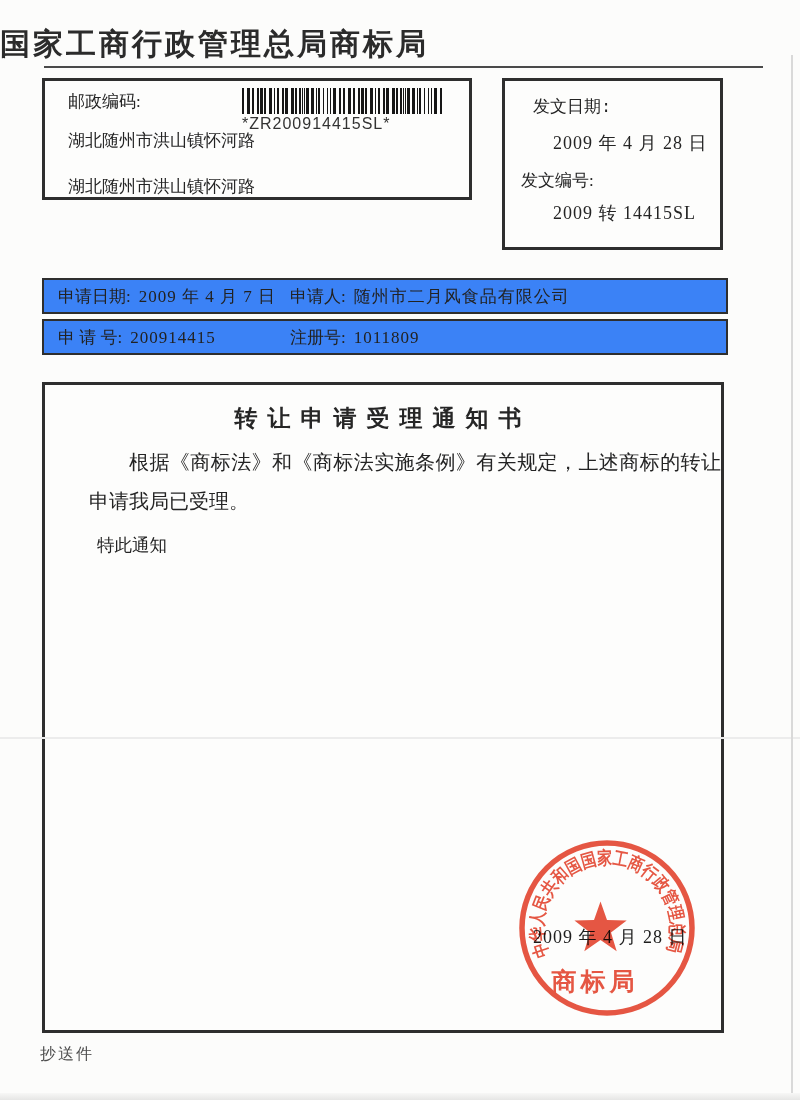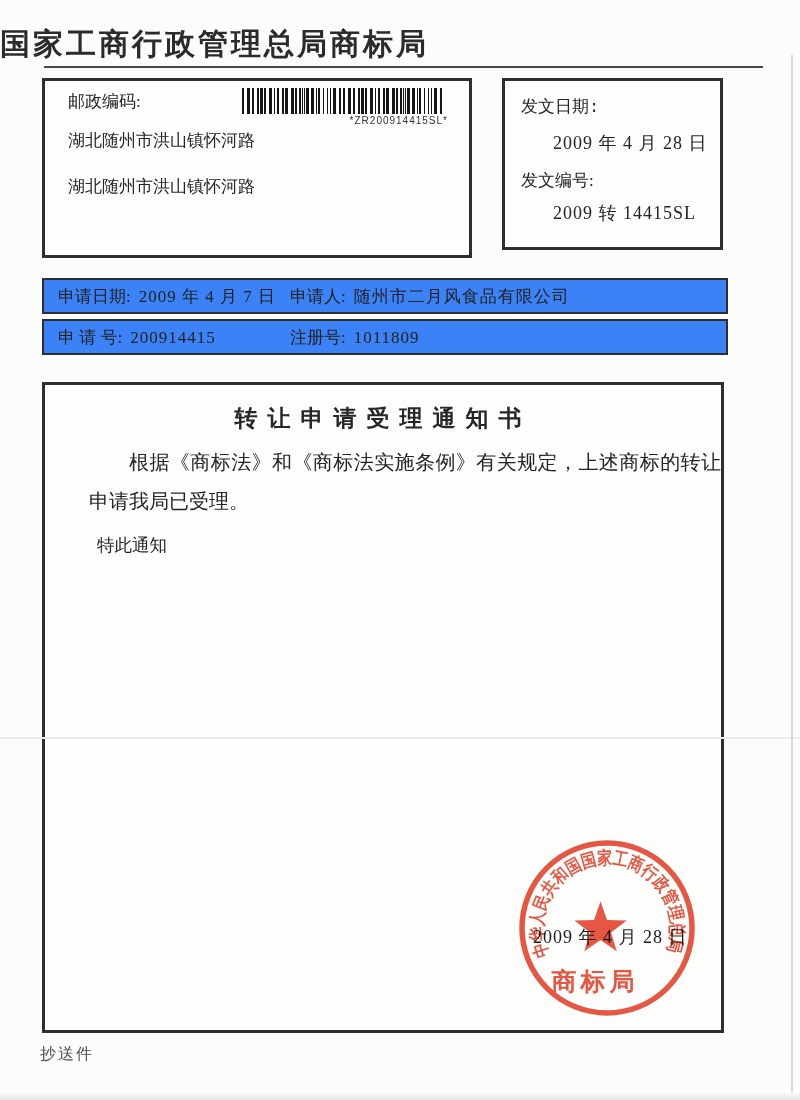--- a/index.html
+++ b/index.html
@@ -11,31 +11,31 @@
   }
   .abs{position:absolute;}
   
   .doc-title{
     top:24px;left:0;width:100%;text-align:left;
     font-size:30px;font-weight:bold;letter-spacing:3px;color:#2b2b2b;
   }
   .title-rule{top:66px;left:44px;width:719px;height:2px;background:#4a4a4a;}
   
   .box{border:3px solid #2e2e2e;box-sizing:border-box;background:#fdfdfc;}
-  .address-box{left:42px;top:78px;width:430px;height:180px;}
+  .address-box{left:42px;top:78px;width:430px;height:122px;}
   .dispatch-box{left:502px;top:78px;width:221px;height:172px;}
   .lbl{font-size:17px;color:#242424;}
   .val{font-size:18px;color:#242424;letter-spacing:1px;}
   
   .bars{left:197px;top:7px;width:206px;height:26px;font-size:0;white-space:nowrap;overflow:hidden;}
   .bars i{display:inline-block;height:26px;background:#161616;}
   .bars-caption{
-    left:197px;top:34px;width:206px;text-align:right;
+    left:197px;top:34px;width:206px;text-align:left;
     font-family:"Liberation Sans","DejaVu Sans",sans-serif;
-    font-size:10px;letter-spacing:1px;color:#333;
+    font-size:16px;letter-spacing:1px;color:#333;
   }
   
   .info-row{
     left:42px;width:686px;height:36px;border:2px solid #2e2e2e;box-sizing:border-box;
     display:flex;align-items:center;padding-left:14px;font-size:17px;background:#3b82f6;
   }
   .info-row .pair{white-space:nowrap;}
   .info-row .pair.first{width:232px;}
   .info-row .pair .v{margin-left:8px;letter-spacing:1px;}
   
@@ -67,21 +67,21 @@
 
   <div class="abs box address-box">
     <div class="abs lbl" style="left:23px;top:9px;">邮政编码:</div>
     <div class="abs bars"><i style="width:2px;margin-right:3px"></i><i style="width:3px;margin-right:2px"></i><i style="width:2px;margin-right:3px"></i><i style="width:2px;margin-right:1px"></i><i style="width:3px;margin-right:1px"></i><i style="width:2px;margin-right:3px"></i><i style="width:3px;margin-right:2px"></i><i style="width:1px;margin-right:2px"></i><i style="width:2px;margin-right:3px"></i><i style="width:2px;margin-right:1px"></i><i style="width:3px;margin-right:3px"></i><i style="width:3px;margin-right:1px"></i><i style="width:2px;margin-right:2px"></i><i style="width:2px;margin-right:1px"></i><i style="width:1px;margin-right:1px"></i><i style="width:1px;margin-right:1px"></i><i style="width:3px;margin-right:2px"></i><i style="width:3px;margin-right:2px"></i><i style="width:1px;margin-right:1px"></i><i style="width:2px;margin-right:3px"></i><i style="width:1px;margin-right:3px"></i><i style="width:1px;margin-right:2px"></i><i style="width:1px;margin-right:2px"></i><i style="width:3px;margin-right:3px"></i><i style="width:2px;margin-right:2px"></i><i style="width:2px;margin-right:3px"></i><i style="width:3px;margin-right:2px"></i><i style="width:2px;margin-right:3px"></i><i style="width:2px;margin-right:1px"></i><i style="width:3px;margin-right:1px"></i><i style="width:2px;margin-right:3px"></i><i style="width:3px;margin-right:2px"></i><i style="width:1px;margin-right:2px"></i><i style="width:2px;margin-right:3px"></i><i style="width:2px;margin-right:1px"></i><i style="width:3px;margin-right:3px"></i><i style="width:3px;margin-right:1px"></i><i style="width:2px;margin-right:2px"></i><i style="width:2px;margin-right:1px"></i><i style="width:1px;margin-right:1px"></i><i style="width:1px;margin-right:1px"></i><i style="width:3px;margin-right:2px"></i><i style="width:3px;margin-right:2px"></i><i style="width:1px;margin-right:1px"></i><i style="width:2px;margin-right:3px"></i><i style="width:1px;margin-right:3px"></i><i style="width:1px;margin-right:2px"></i><i style="width:1px;margin-right:2px"></i><i style="width:3px;margin-right:3px"></i><i style="width:2px;margin-right:2px"></i></div>
     <div class="abs bars-caption">*ZR200914415SL*</div>
     <div class="abs lbl" style="left:23px;top:48px;">湖北随州市洪山镇怀河路</div>
     <div class="abs lbl" style="left:23px;top:94px;">湖北随州市洪山镇怀河路</div>
   </div>
 
   <div class="abs box dispatch-box">
-    <div class="abs lbl" style="left:16px;top:14px;font-family:Liberation Mono, monospace;">发文日期:</div>
+    <div class="abs lbl" style="left:28px;top:14px;font-family:Liberation Mono, monospace;">发文日期:</div>
     <div class="abs val" style="left:48px;top:50px;">2009 年 4 月 28 日</div>
     <div class="abs lbl" style="left:16px;top:88px;">发文编号:</div>
     <div class="abs val" style="left:48px;top:120px;">2009 转 14415SL</div>
   </div>
 
   <div class="abs info-row" style="top:278px;">
     <span class="pair first"><span>申请日期:</span><span class="v">2009 年 4 月 7 日</span></span>
     <span class="pair"><span>申请人:</span><span class="v">随州市二月风食品有限公司</span></span>
   </div>
   <div class="abs info-row" style="top:319px;">

